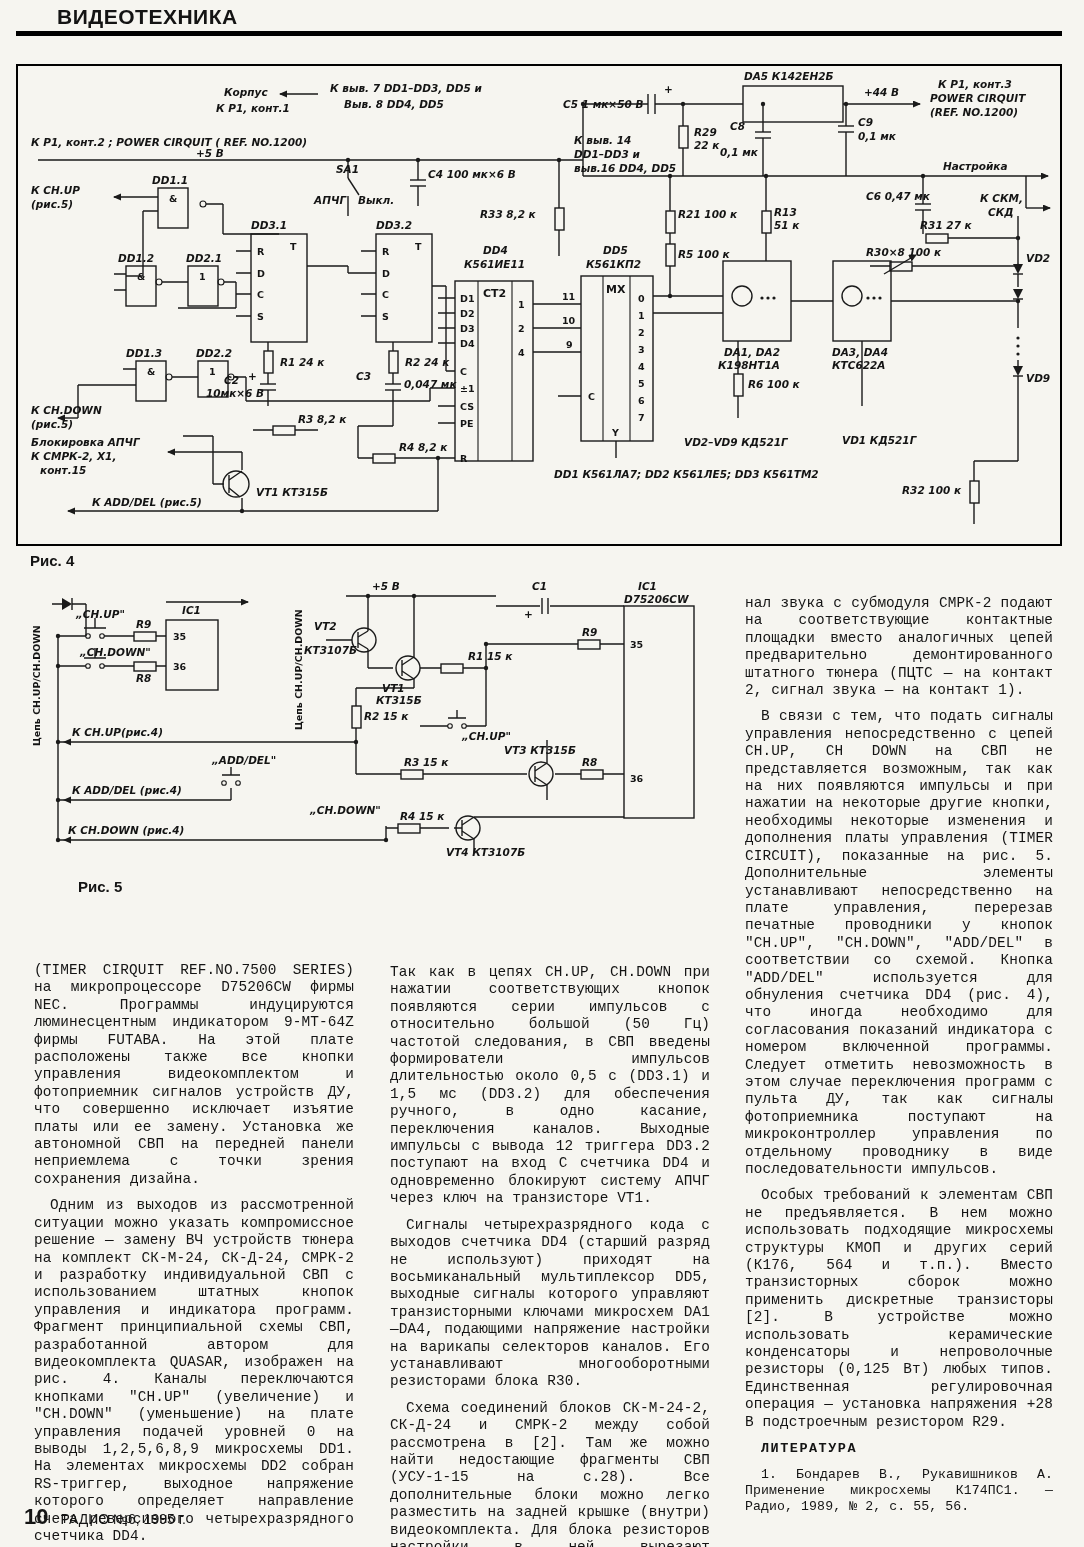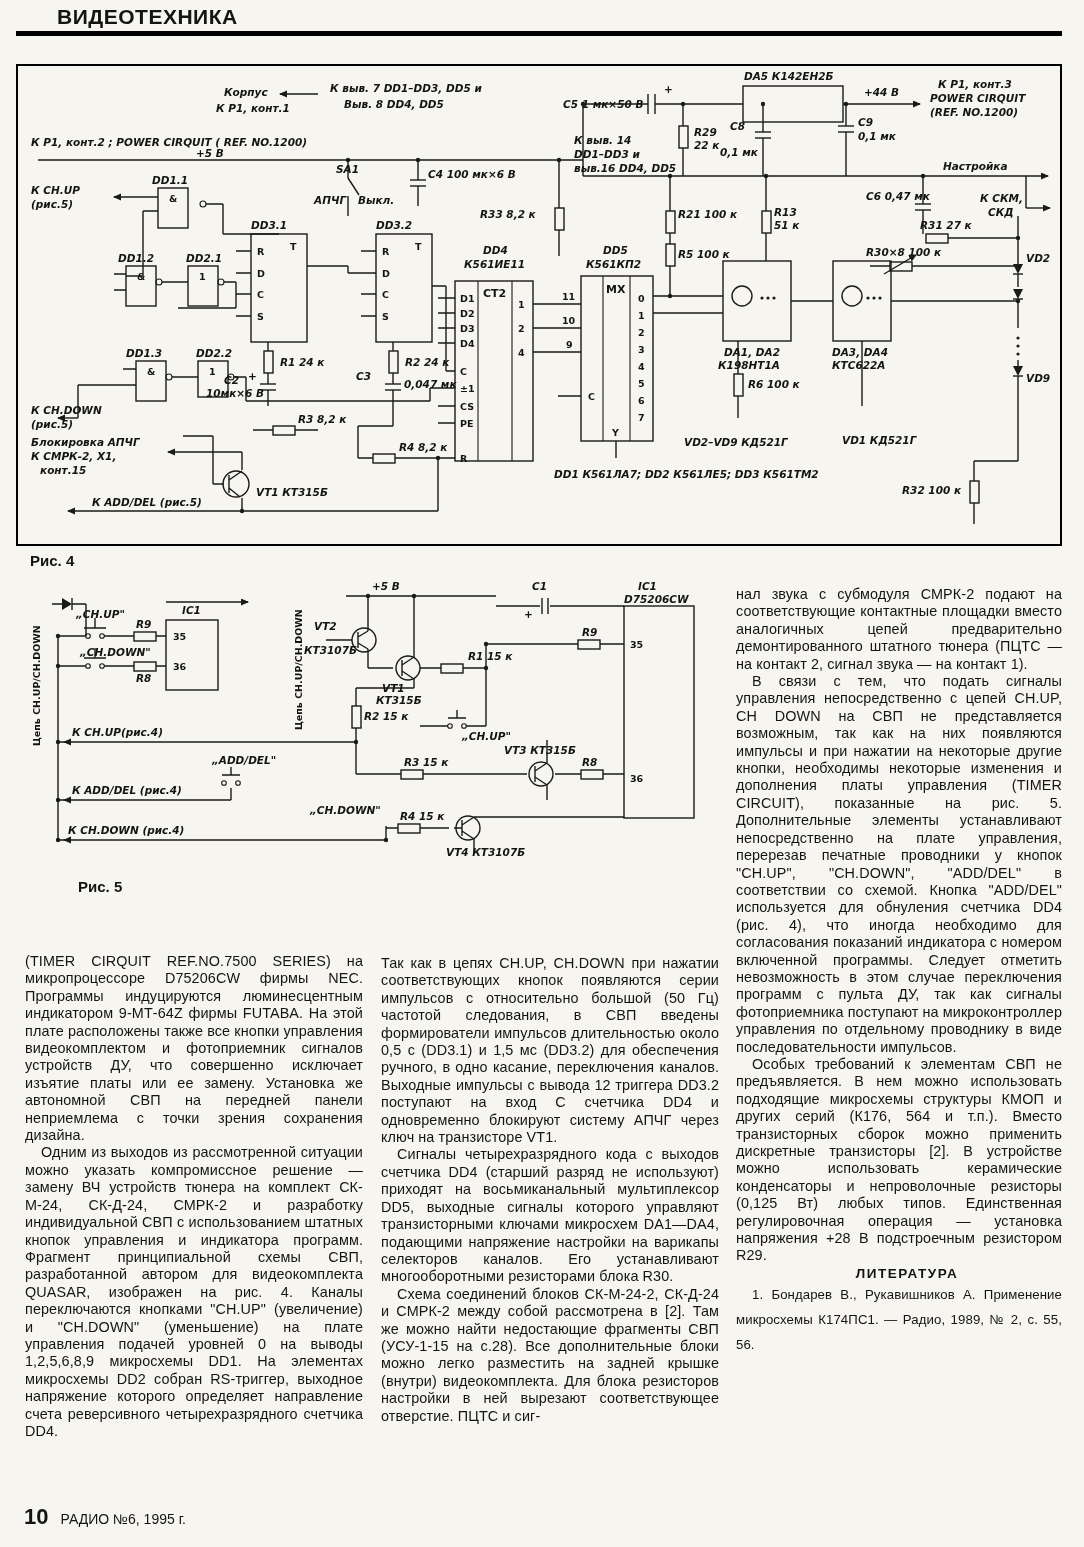--- a/index.html
+++ b/index.html
@@ -16,27 +16,27 @@
   .masthead-rule { position:absolute; left:16px; top:31px; width:1046px; height:5px; background:#000; }
 
   .figbox { position:absolute; left:16px; top:64px; width:1046px; height:482px; border:2.5px solid #000; background:transparent; }
   .figbox svg { position:absolute; left:0; top:0; }
   .fig5area { position:absolute; left:16px; top:578px; width:700px; height:292px; }
   .figcap { position:absolute; font-weight:bold; font-size:15px; }
   .cap4 { left:30px; top:552px; }
   .cap5 { left:38px; top:878px;margin-left:40px; }
 
   .col { position:absolute; text-align:justify; font-size:14.4px; line-height:17.4px; letter-spacing:.1px; }
-  .col p { margin:0; text-indent:16px; }
+  .col p { margin:9px; text-indent:16px;font-family:Liberation Mono, monospace; }
   .col p.first { text-indent:0; }
   .col1 { left:25px;  top:953px; width:338px; }
   .col2 { left:381px; top:955px; width:338px; }
   .col3 { left:736px; top:586px; width:326px; }
-  .lit-head { text-align:center; font-weight:bold; font-size:13.5px; letter-spacing:1.5px; margin:16px 0 10px; text-indent:0; }
-  .col p.ref { font-size:13.2px; line-height:25px; }
+  .lit-head { text-align:left; font-weight:bold; font-size:13.5px; letter-spacing:1.5px; margin:16px 0 10px; text-indent:0; }
+  .col p.ref { font-size:13.2px; line-height:16px; }
 
   .footer { position:absolute; left:24px; top:1504px; display:flex; align-items:baseline; gap:12px; }
   .footer .num { font-size:22px; font-weight:bold; }
   .footer .iss { font-size:14px; }
 
   
   svg .wire, svg .comp { fill:none; stroke:#1a1a1a; stroke-width:1.4; }
   svg .thin { stroke-width:1.1; }
   svg .dot { fill:#1a1a1a; stroke:none; }
   svg .fillb { fill:#1a1a1a; stroke:none; }

